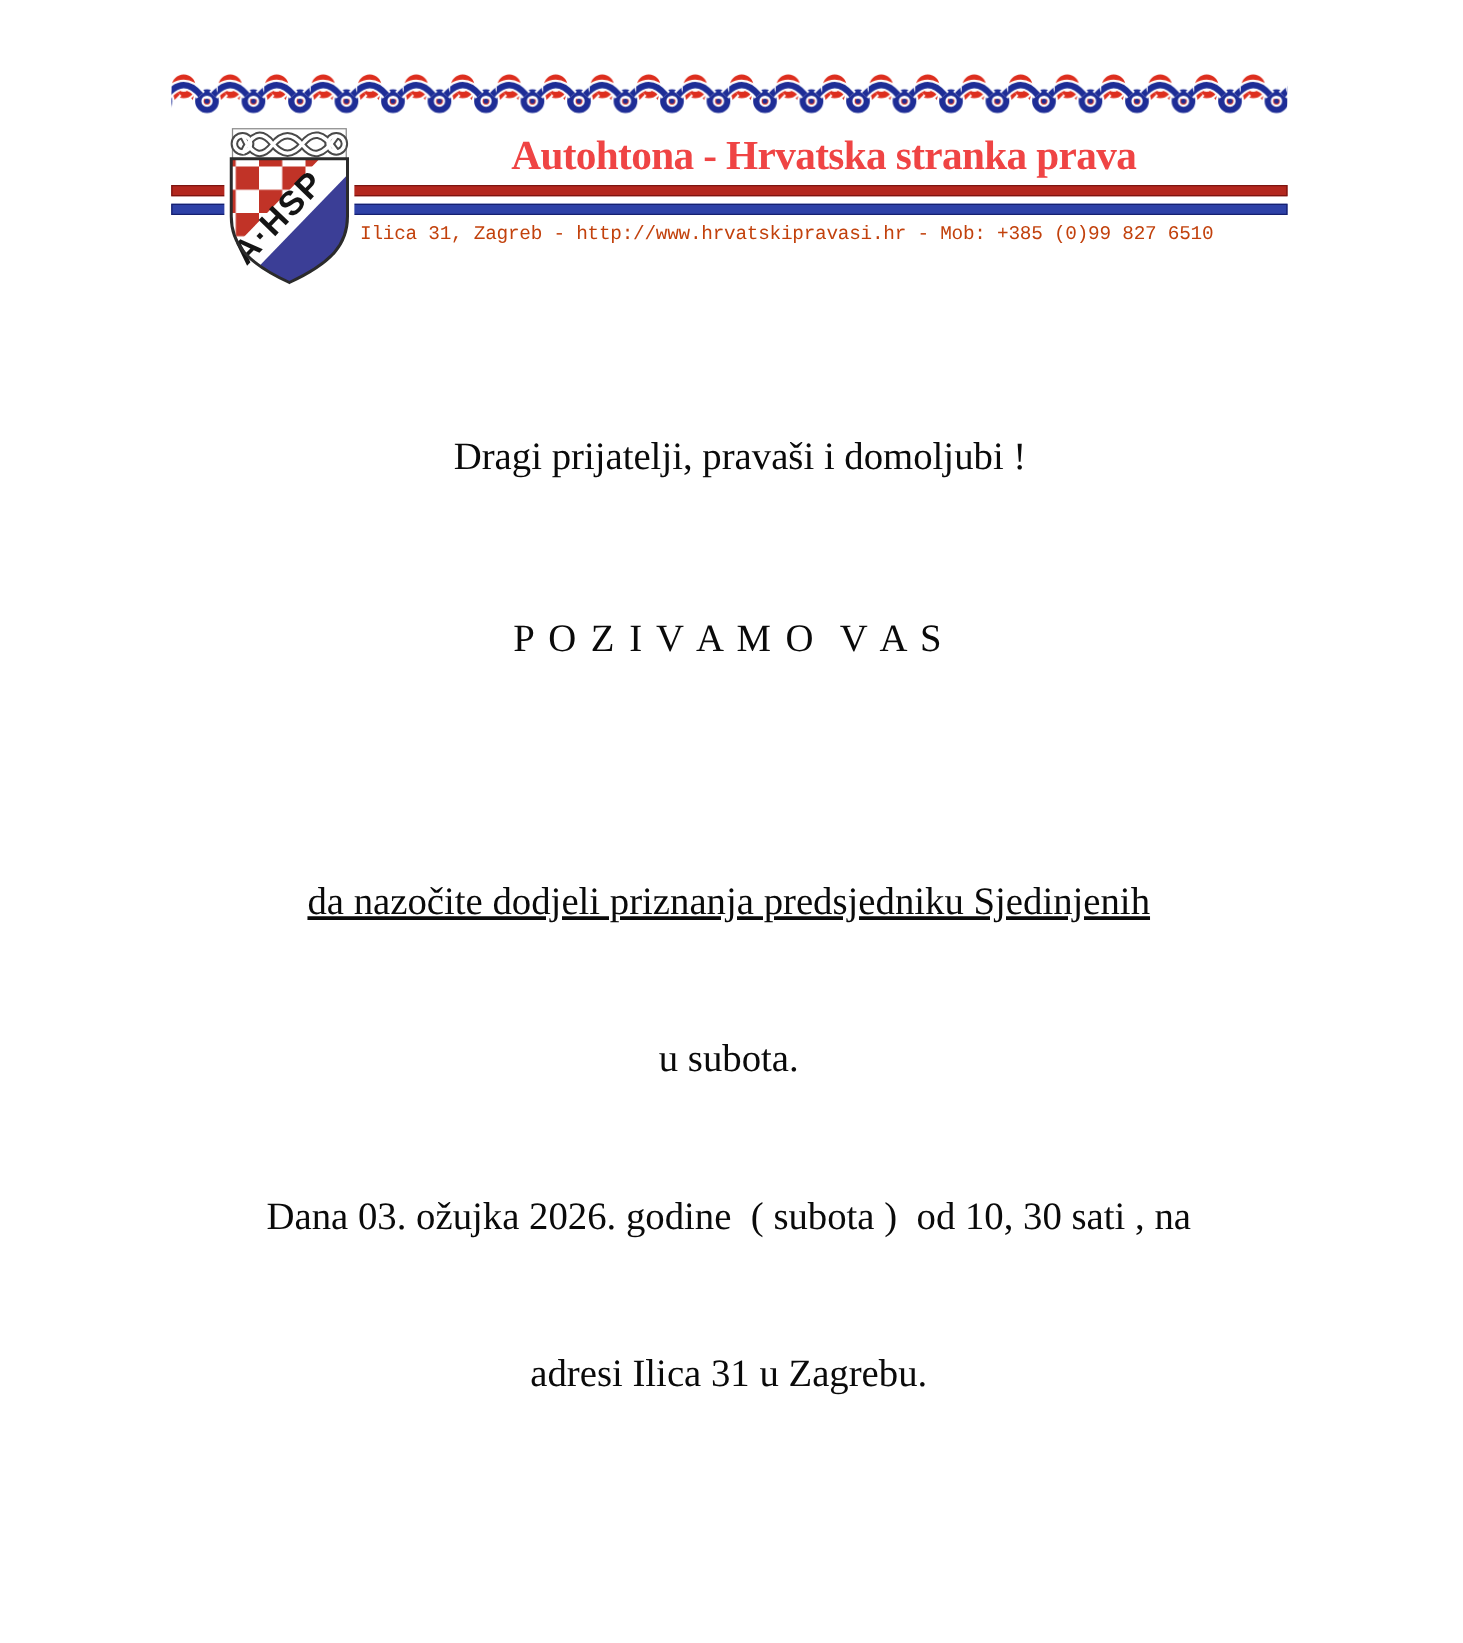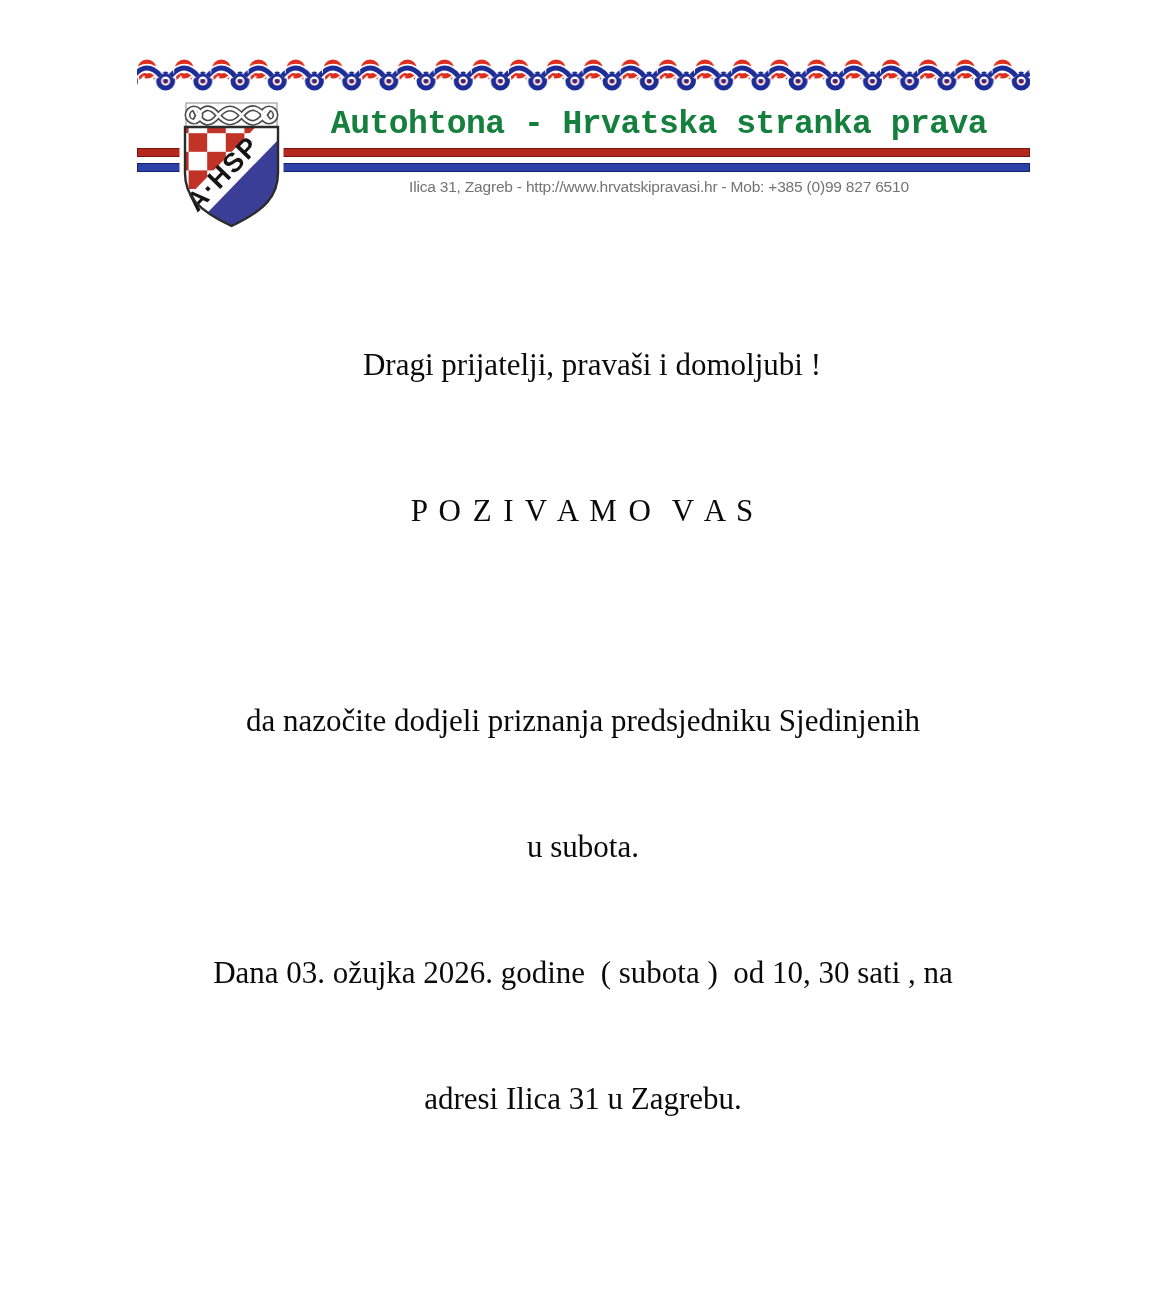--- a/index.html
+++ b/index.html
@@ -23,40 +23,40 @@
   }
   .stripe.red  { top:148px; background:#b3271e; border:1px solid #7c1410; }
   .stripe.blue { top:163px; background:#2e41a7; border:1px solid #162070; }
   .logo {
     position:absolute; left:170px; top:96px;
     width:116px; height:136px; z-index:2;
   }
   .head-title {
     position:absolute; left:288px; top:103px; width:742px;
     text-align:center; z-index:2;
-    font-family:Liberation Mono, monospace;
+    font-family:Liberation Serif, serif;
     font-weight:bold; font-size:33px; letter-spacing:-0.5px;
-    color:#15803d; line-height:44px; white-space:nowrap;
+    color:#ef4444; line-height:44px; white-space:nowrap;
   }
   .head-address {
     position:absolute; left:288px; top:176px; width:742px;
-    text-align:center; z-index:2;
-    font-family:Liberation Sans, sans-serif;
-    font-size:15.5px; letter-spacing:-0.2px; color:#737373;
+    z-index:2;
+    font-family:Liberation Mono, monospace;
+    font-size:15.5px; letter-spacing:-0.2px; color:#c2410c;
     line-height:22px; white-space:nowrap;
   }
   
   .letter {
     position:absolute; left:116px; top:260px; width:934px;
     font-size:31px; line-height:42px; text-align:center;
     white-space:pre-wrap;
   }
   .salutation { text-align:center; padding-left:18px; }
   .heading { margin-top:20px; letter-spacing:2px; }
-  .para { margin-top:42px; }
+  .para { margin-top:42px;text-decoration:underline; }
 </style>
 </head>
 <body>
 
 <div class="page">
 
   <svg class="braid" viewBox="0 0 893 38" preserveAspectRatio="none" aria-hidden="true">
     <defs>
       <pattern id="bp" width="37.2" height="38" patternUnits="userSpaceOnUse">
         <g id="bu">

